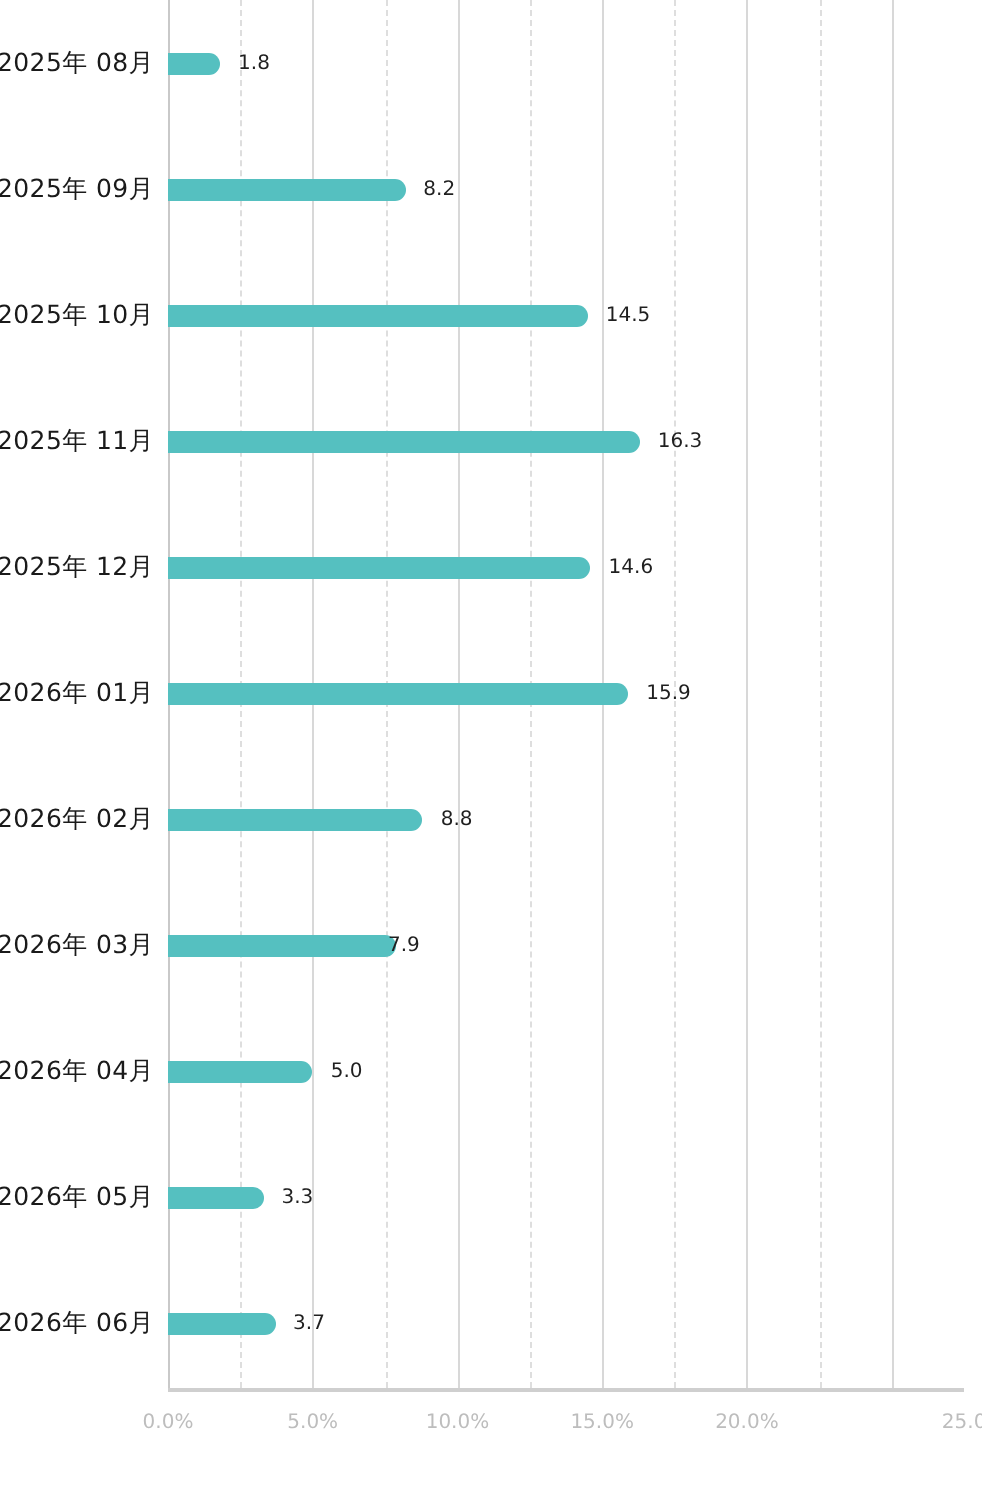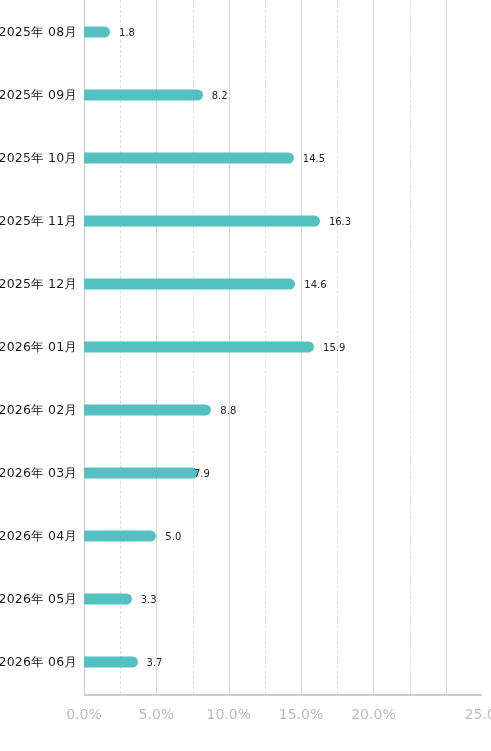--- a/index.html
+++ b/index.html
@@ -88,21 +88,21 @@
     white-space: nowrap;
     font-size: 10px;
     color: #1f1f1f;
   }
 
   
   .x-tick {
     position: absolute;
     top: 706px;
     transform: translateX(-50%);
-    font-size: 14px;
+    font-size: 10px;
     color: #bdbdbd;
     white-space: nowrap;
   }
 </style>
 </head>
 <body>
 
 <div id="chart-root">
 
   <div class="plot-area">

